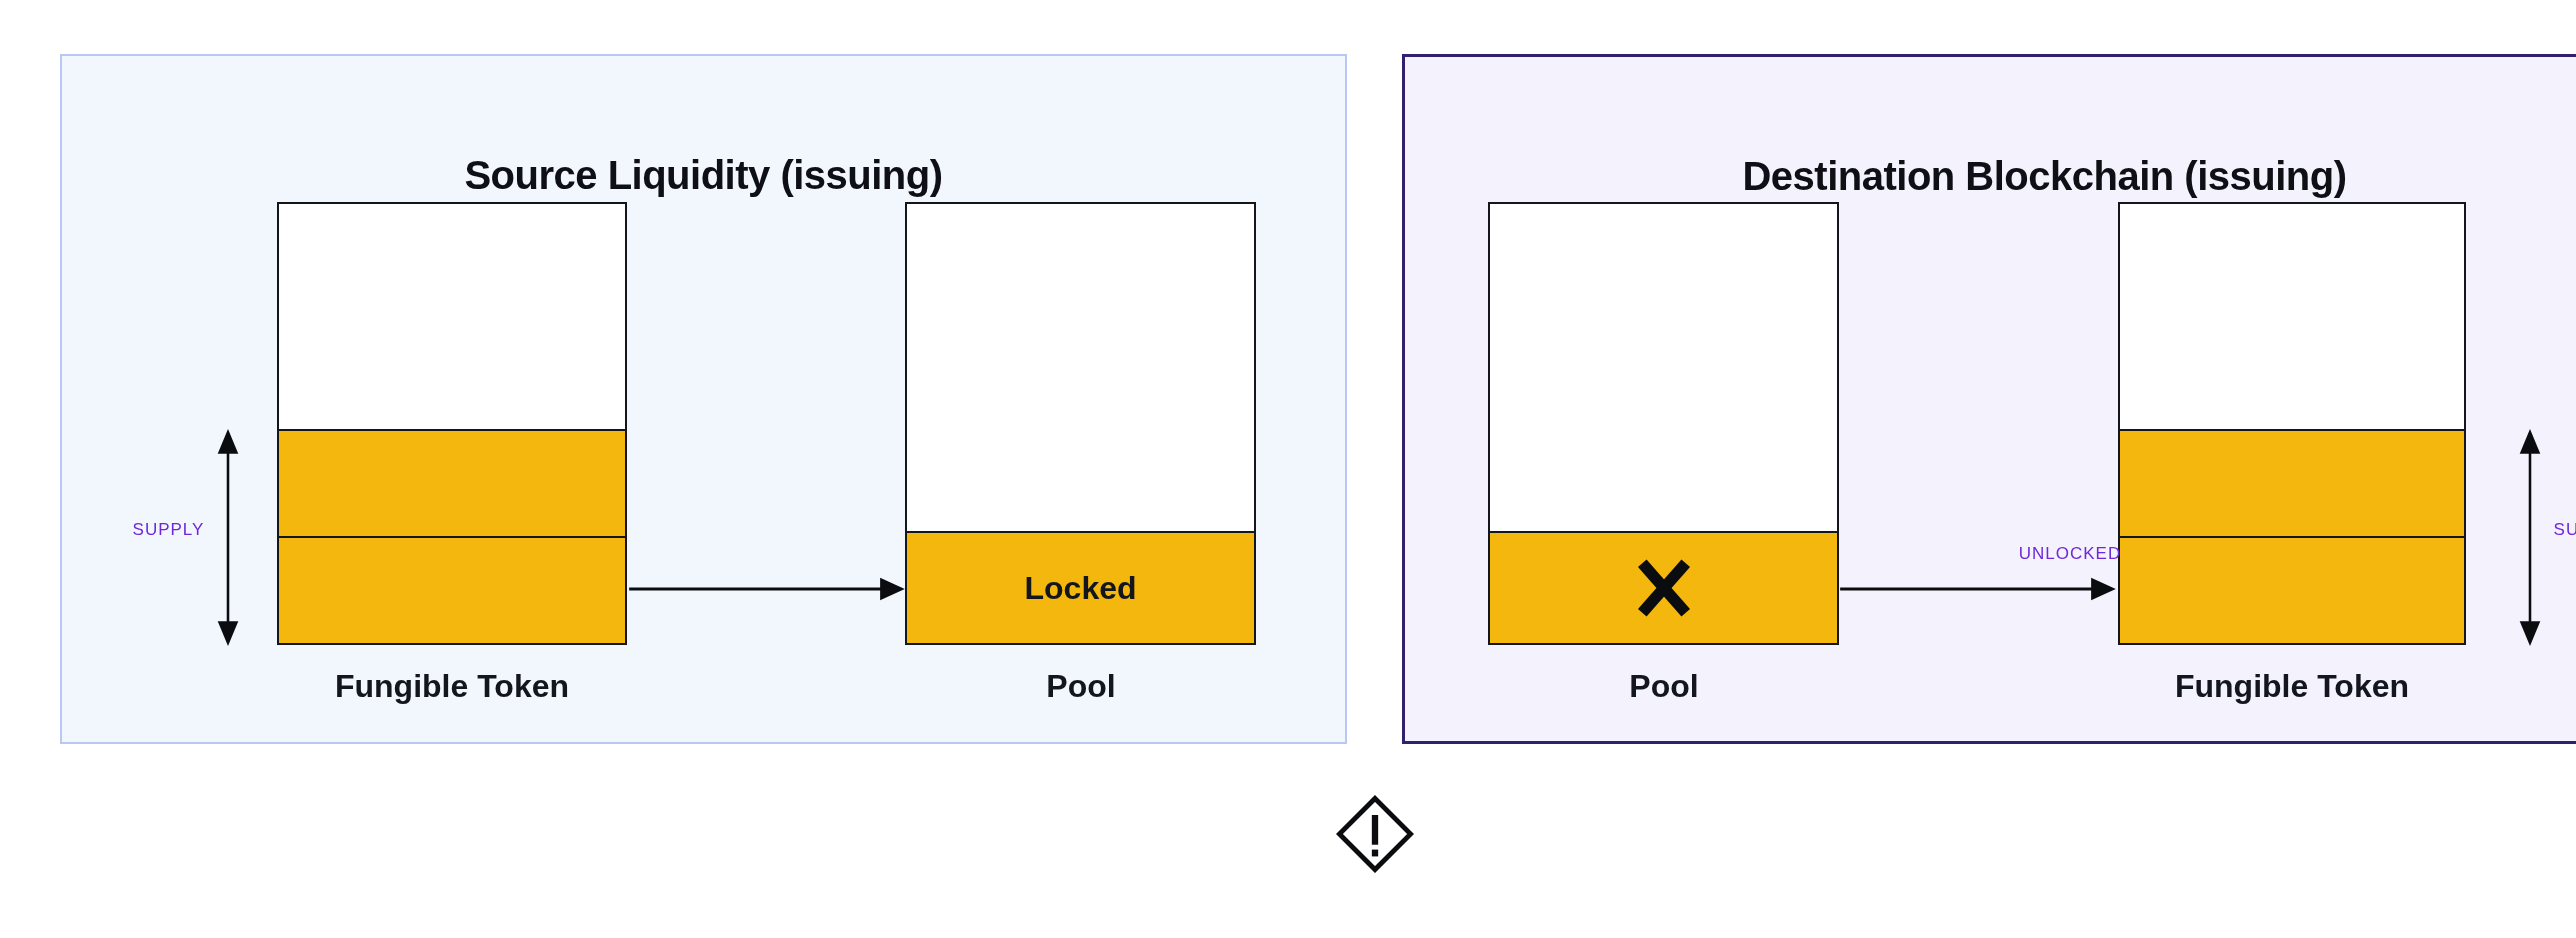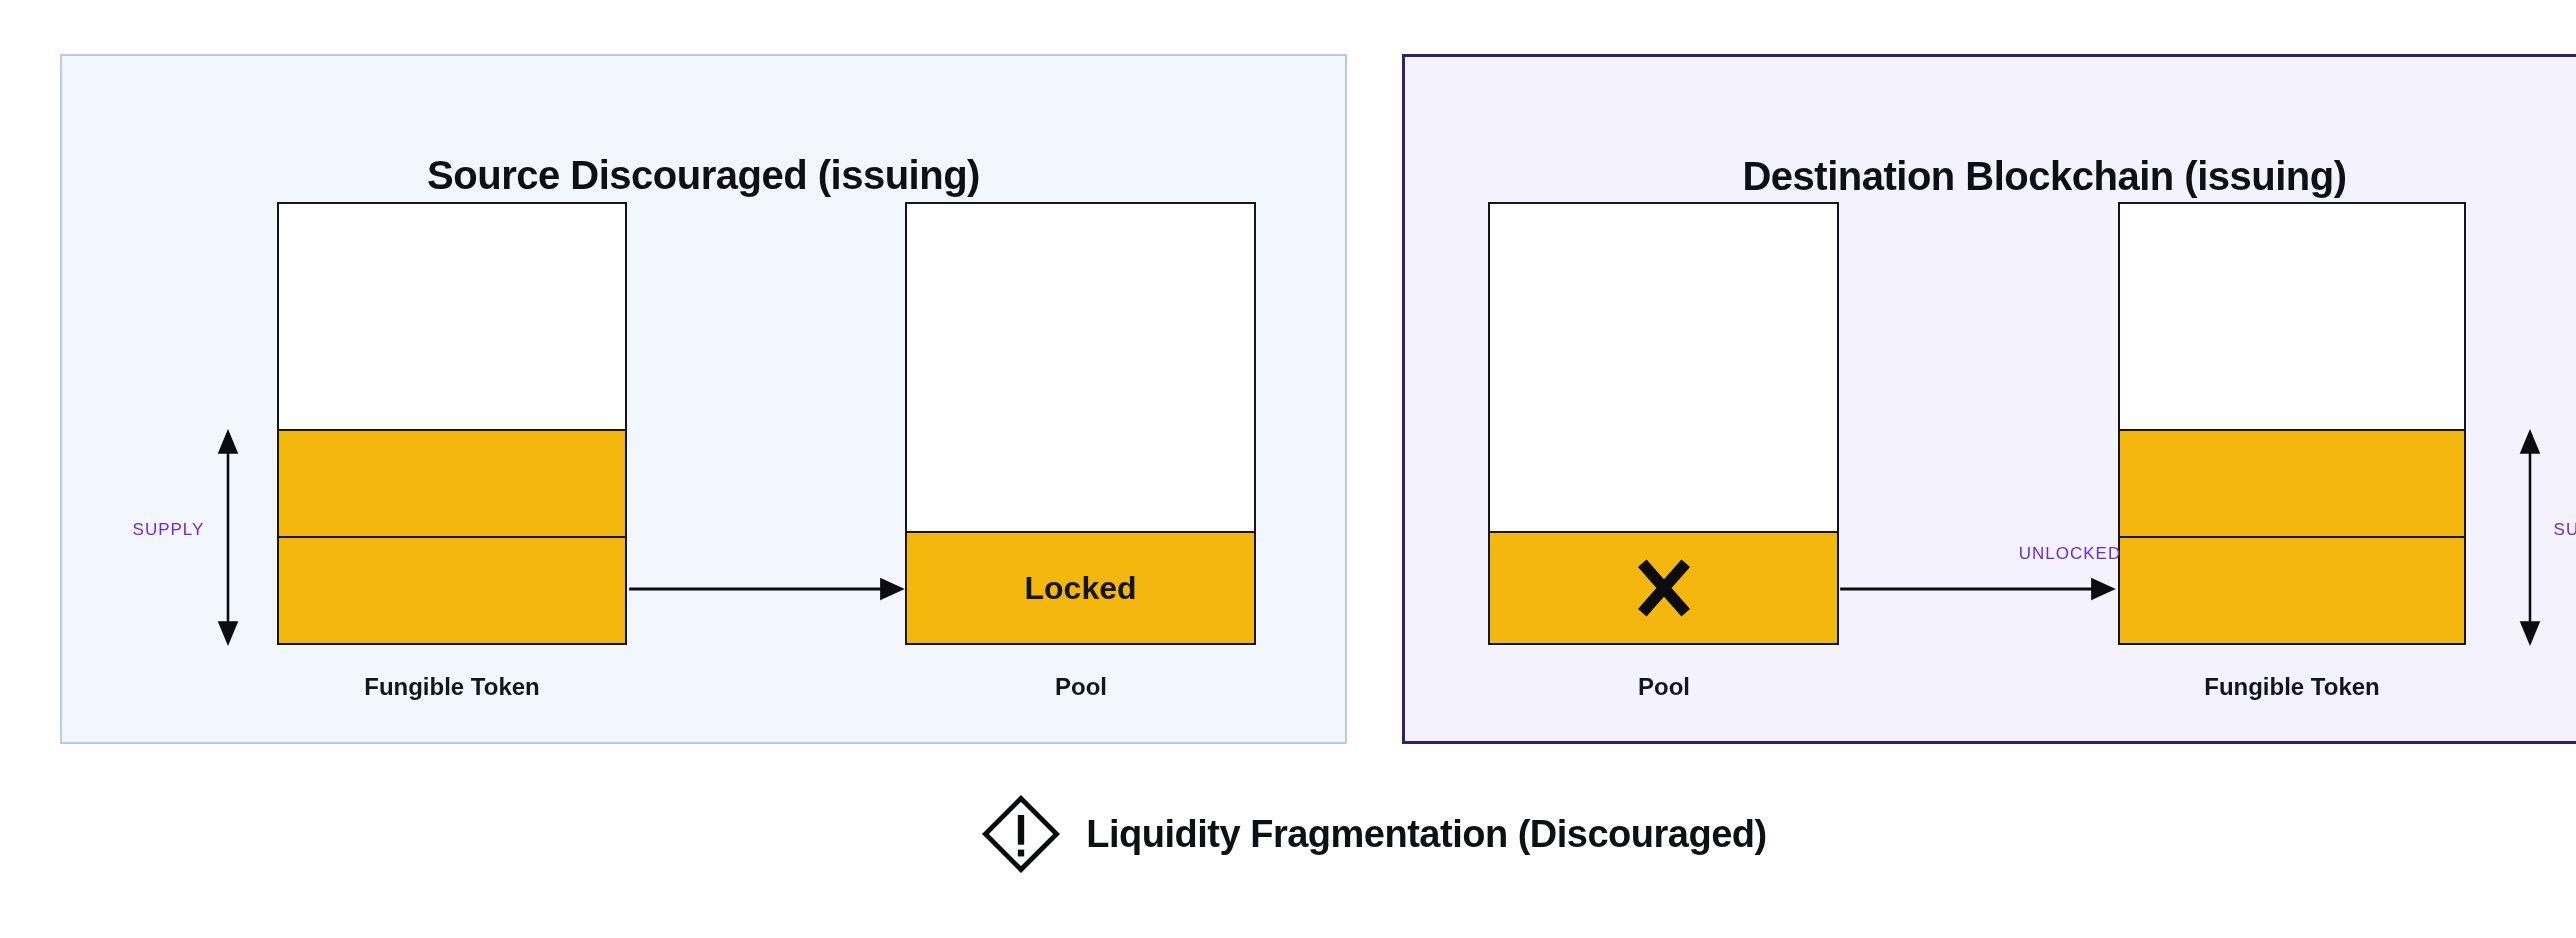--- a/index.html
+++ b/index.html
@@ -15,39 +15,39 @@
 
   .bar { position:absolute; top:202px; width:350px; height:443px; box-sizing:border-box;
          background:#ffffff; border:2.1px solid #14161D; }
   .seg { position:absolute; left:0; right:0; background:#F3B70D; border-top:2.1px solid #14161D;
          box-sizing:border-box; display:flex; align-items:center; justify-content:center; }
   .seg-upper { bottom:107px; height:107px; }
   .seg-lower { bottom:0; height:107px; }
   .seg-pool  { bottom:0; height:112px; }
 
   .bar-label { position:absolute; top:670px; width:330px; text-align:center;
-               font-size:24px; line-height:33px; font-weight:600; color:#14161D; }
+               font-size:32px; line-height:33px; font-weight:600; color:#14161D; }
   .seg-text  { font-size:32px; font-weight:600; color:#14161D; }
 
   .small-label { position:absolute; font-size:17px; line-height:18.5px; font-weight:400;
                  letter-spacing:1px; color:#6d28d9; text-align:center; width:155px; }
 
   .icon-wrap { position:absolute; line-height:0; }
 
   .caption { position:absolute; left:0; right:0; top:793px; height:82px;
              display:flex; align-items:center; justify-content:center; gap:26px; }
   .caption-text { font-size:38px; font-weight:bold; color:#0E1015; letter-spacing:-0.5px; }
 </style>
 </head>
 <body>
 
 <div id="canvas">
 
   <div class="panel panel-source">
-    <div class="panel-title">Source Discouraged (issuing)</div>
+    <div class="panel-title">Source Liquidity (issuing)</div>
   </div>
 
   <div class="bar" style="left:277px;">
     <div class="seg seg-upper"></div>
     <div class="seg seg-lower"></div>
   </div>
 
   <div class="bar" style="left:905px; width:351px;">
     <div class="seg seg-pool">
       <span class="seg-text">Locked</span>
@@ -114,17 +114,16 @@
   <div class="bar-label" style="left:2127px;">Fungible Token</div>
 
   <div class="caption">
     <span class="icon-wrap" style="position:static;">
       <svg width="78" height="78" viewBox="0 0 160 160">
         <polygon points="80,7 153,80 80,153 7,80" fill="none" stroke="#0B0C0F" stroke-width="10"></polygon>
         <line x1="80" y1="41" x2="80" y2="102" stroke="#0B0C0F" stroke-width="13"></line>
         <rect x="73.5" y="112" width="13" height="14" fill="#0B0C0F"></rect>
       </svg>
     </span>
-    <span class="caption-text">Liquidity Fragmentation (Discouraged)</span>
   </div>
 
 </div>
 
 
 </body></html>

